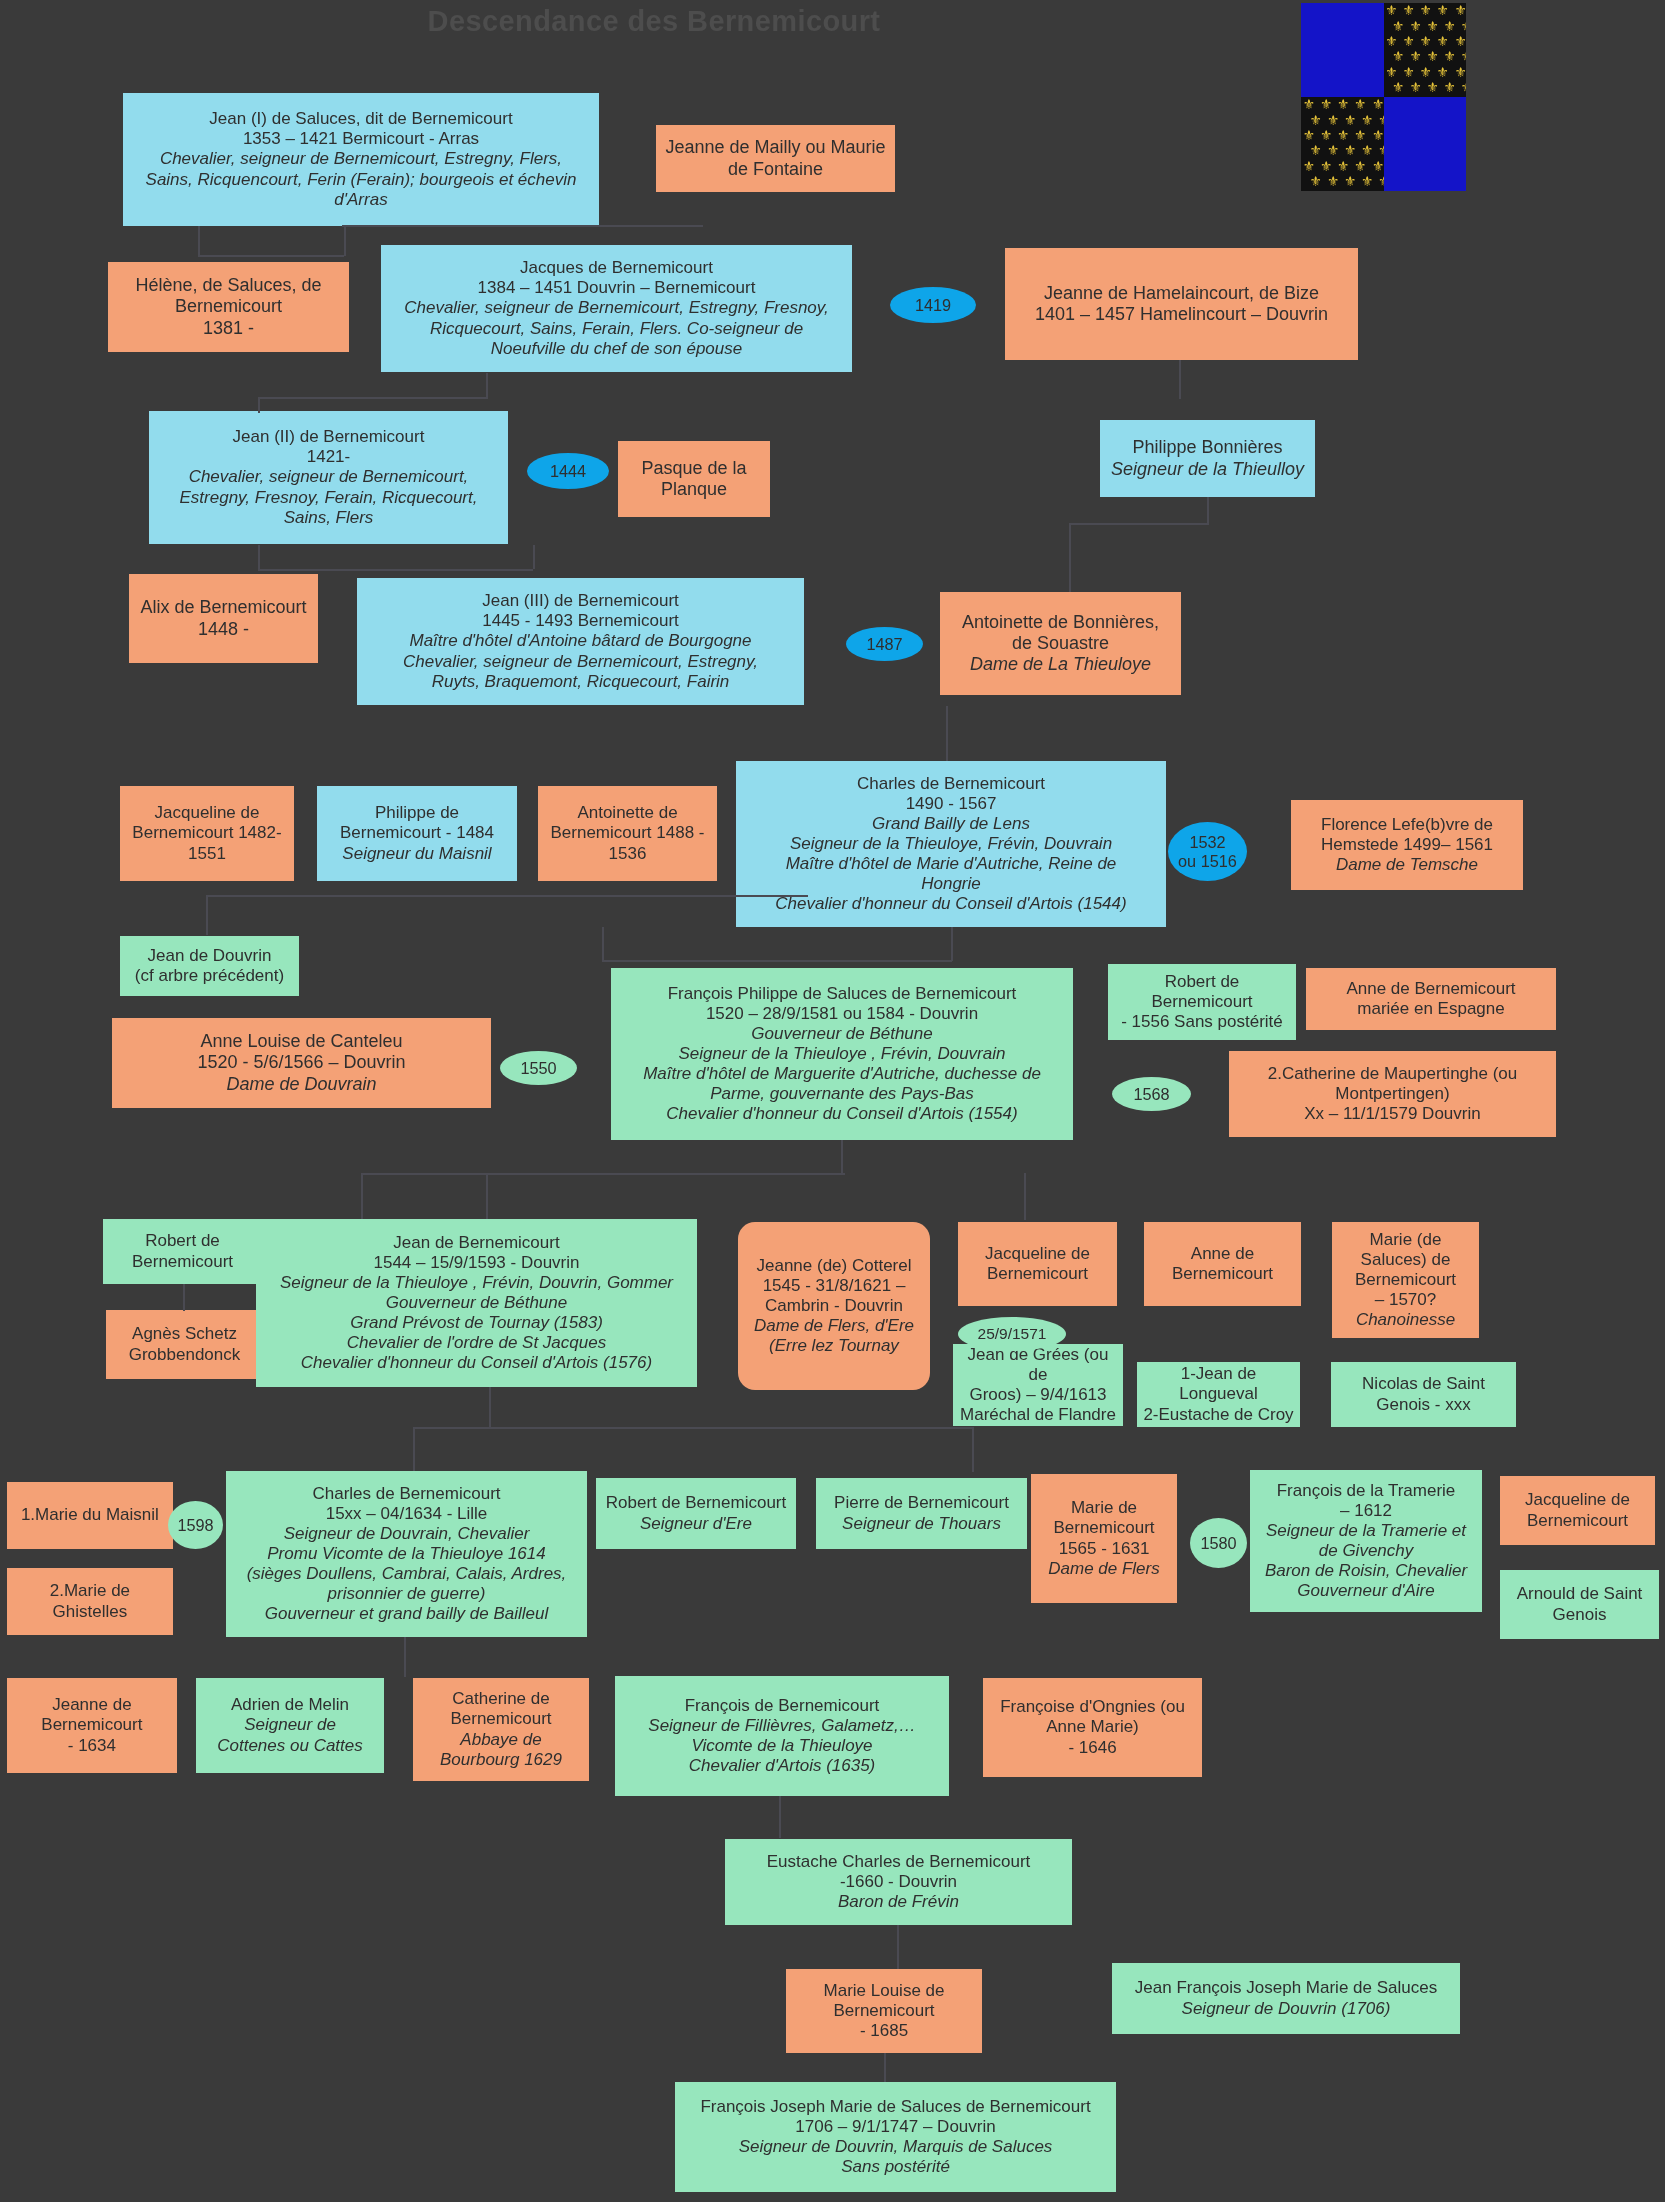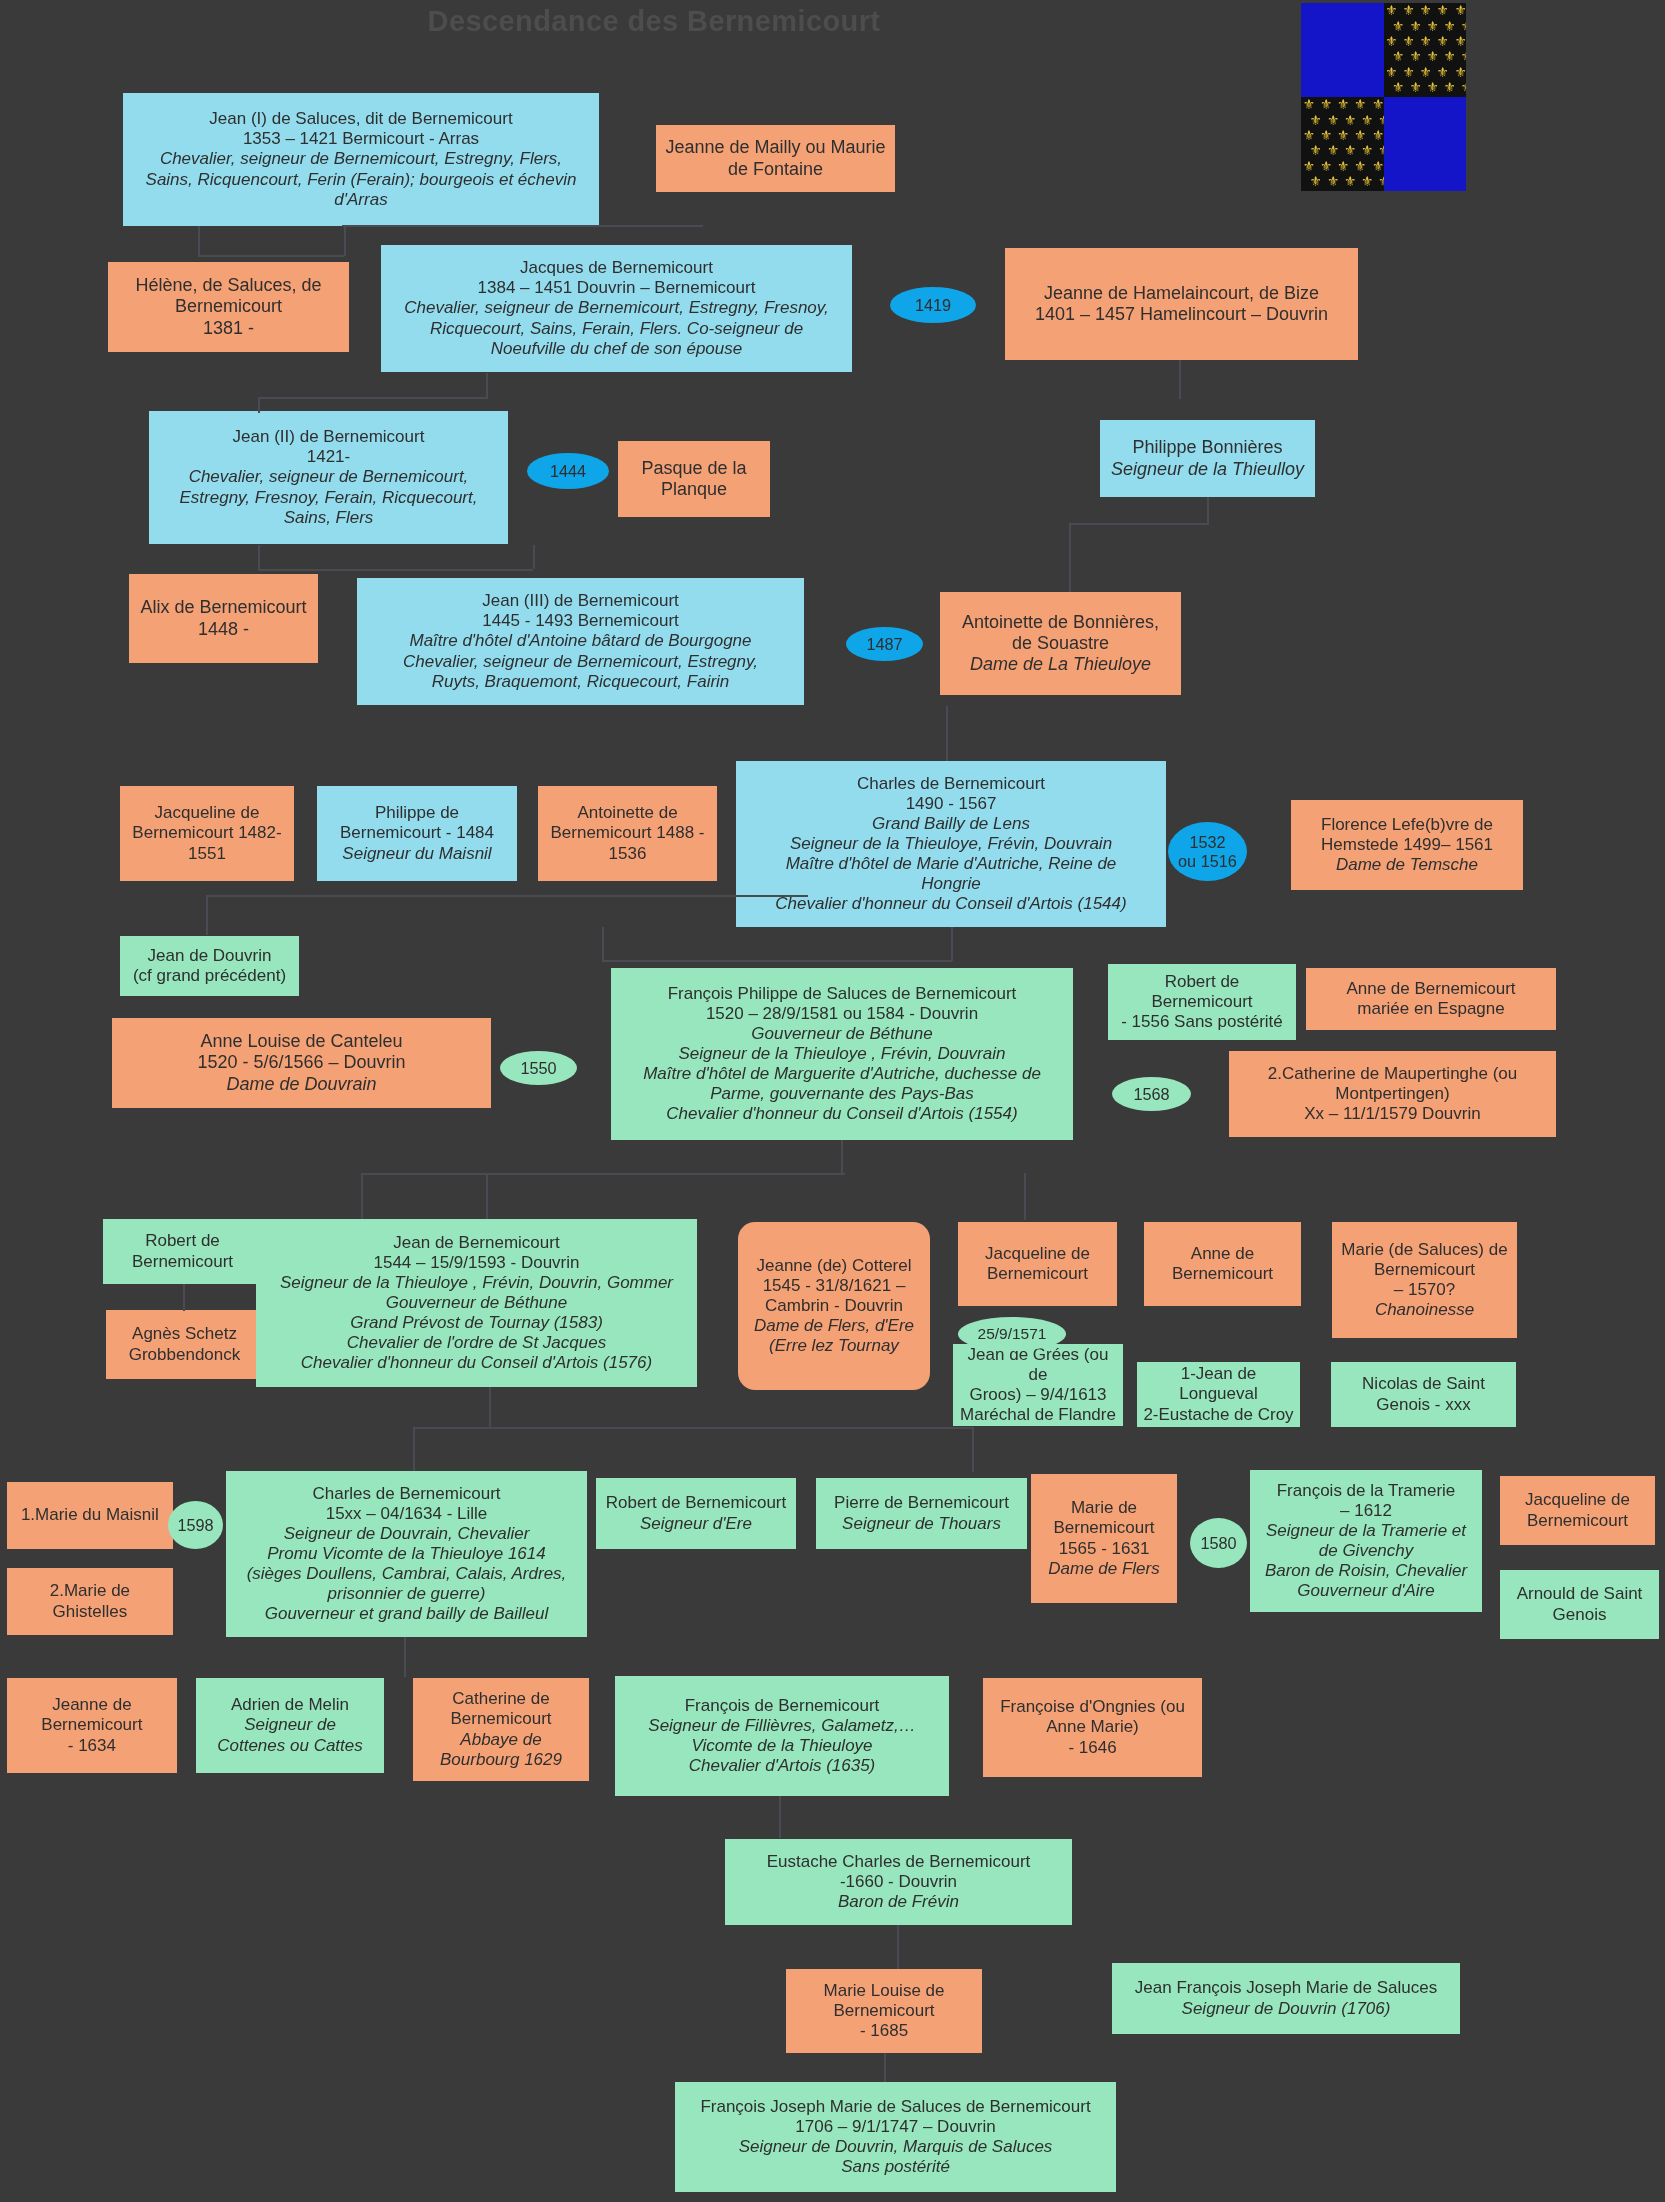--- a/index.html
+++ b/index.html
@@ -242,21 +242,21 @@
       <span class="ln it">Hongrie</span>
       <span class="ln it">Chevalier d'honneur du Conseil d'Artois (1544)</span>
     </div>
     <div class="node orange" style="left: 1291px; top: 800px; width: 232px; height: 90px; font-size: 17px;">
       <span class="ln">Florence Lefe(b)vre de</span>
       <span class="ln">Hemstede 1499– 1561</span>
       <span class="ln it">Dame de Temsche</span>
     </div>
     <div class="node green" style="left: 120px; top: 936px; width: 179px; height: 60px; font-size: 17px;">
       <span class="ln">Jean de Douvrin</span>
-      <span class="ln">(cf grand précédent)</span>
+      <span class="ln">(cf arbre précédent)</span>
     </div>
     <div class="node orange" style="left: 112px; top: 1018px; width: 379px; height: 90px; font-size: 18px;">
       <span class="ln">Anne Louise de Canteleu</span>
       <span class="ln">1520 - 5/6/1566 – Douvrin</span>
       <span class="ln it">Dame de Douvrain</span>
     </div>
     <div class="node green" style="left: 611px; top: 968px; width: 462px; height: 172px; font-size: 17px;">
       <span class="ln">François Philippe de Saluces de Bernemicourt</span>
       <span class="ln">1520 – 28/9/1581 ou 1584 - Douvrin</span>
       <span class="ln it">Gouverneur de Béthune</span>
@@ -304,21 +304,21 @@
       <span class="ln it">(Erre lez Tournay</span>
     </div>
     <div class="node orange" style="left: 958px; top: 1222px; width: 159px; height: 84px; font-size: 17px;">
       <span class="ln">Jacqueline de</span>
       <span class="ln">Bernemicourt</span>
     </div>
     <div class="node orange" style="left: 1144px; top: 1222px; width: 157px; height: 84px; font-size: 17px;">
       <span class="ln">Anne de</span>
       <span class="ln">Bernemicourt</span>
     </div>
-    <div class="node orange" style="left: 1332px; top: 1222px; width: 185px; height: 116px; font-size: 17px;">
+    <div class="node orange" style="left: 1332px; top: 1222px; width: 147px; height: 116px; font-size: 17px;">
       <span class="ln">Marie (de Saluces) de</span>
       <span class="ln">Bernemicourt</span>
       <span class="ln">– 1570?</span>
       <span class="ln it">Chanoinesse</span>
     </div>
     <div class="node green" style="left: 953px; top: 1344px; width: 170px; height: 82px; font-size: 17px;">
       <span class="ln">Jean de Grées (ou de</span>
       <span class="ln">Groos) – 9/4/1613</span>
       <span class="ln">Maréchal de Flandre</span>
     </div>

